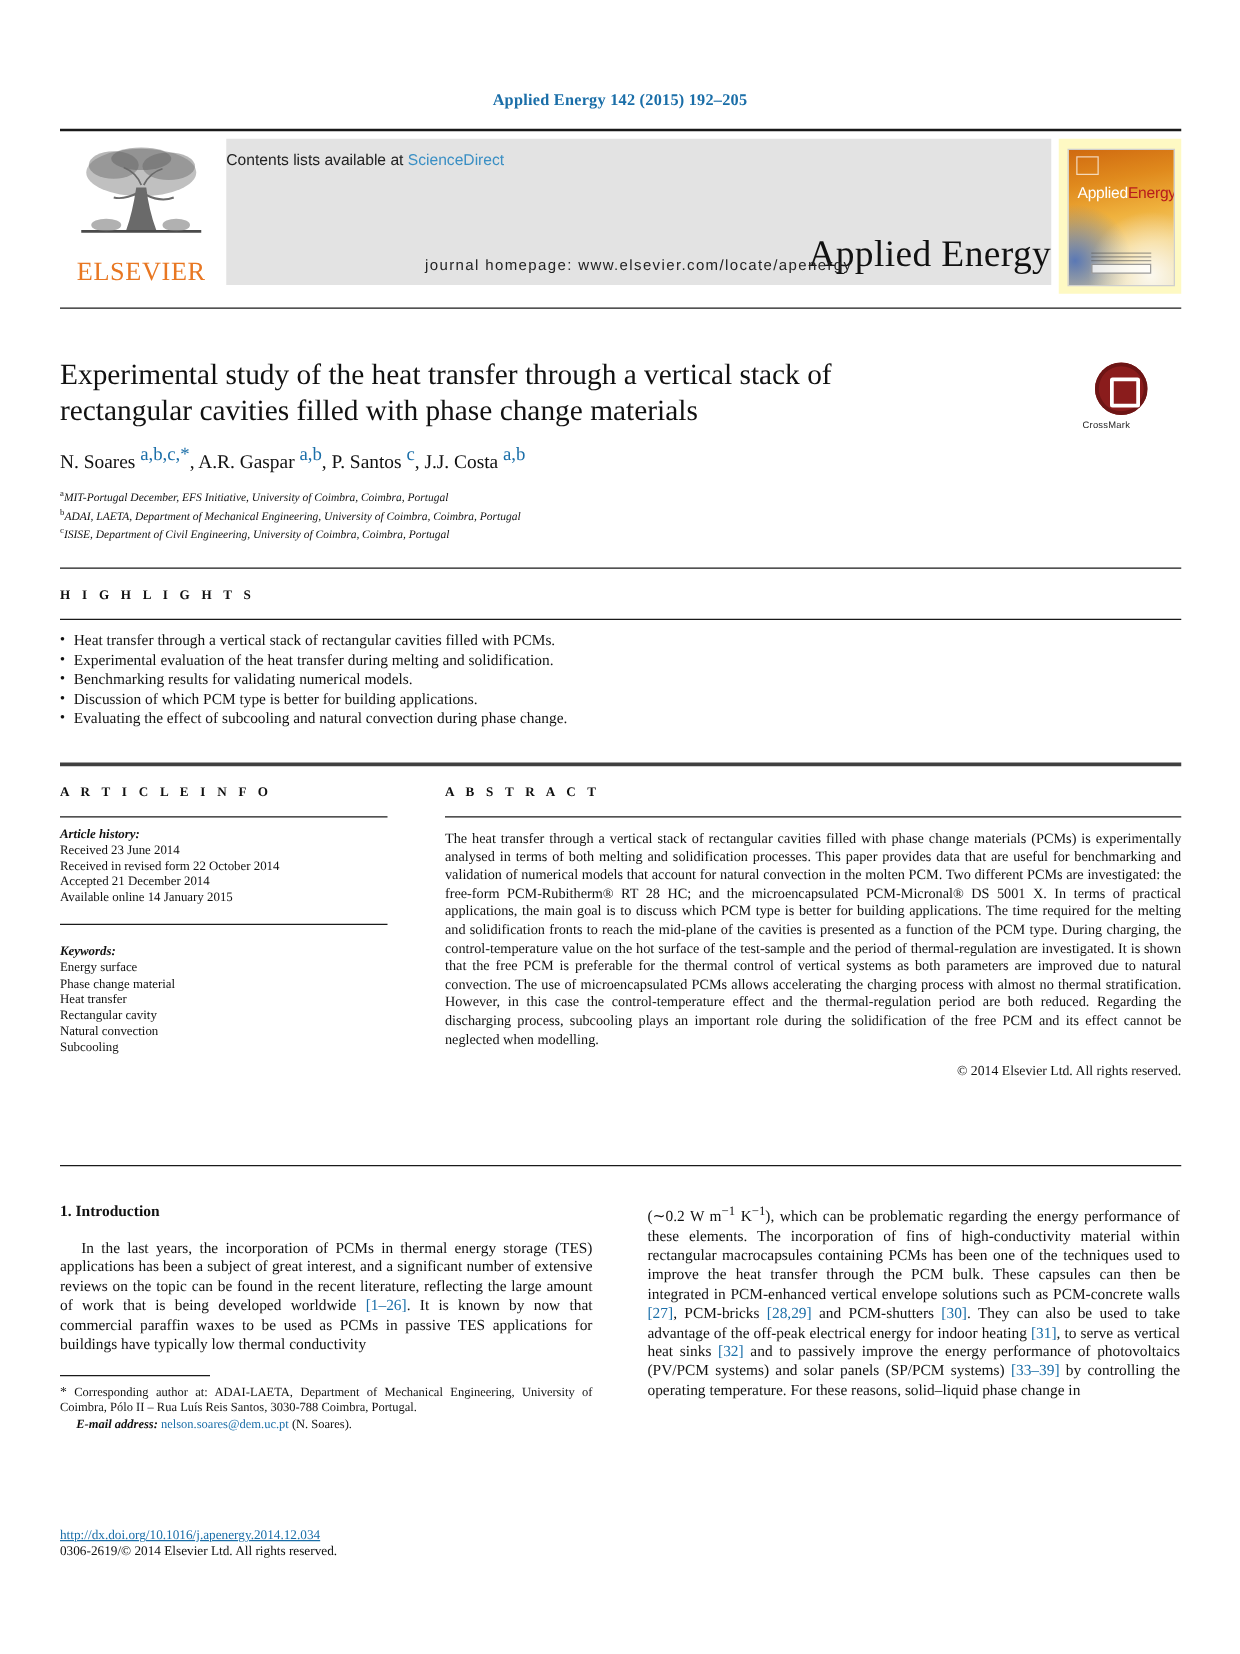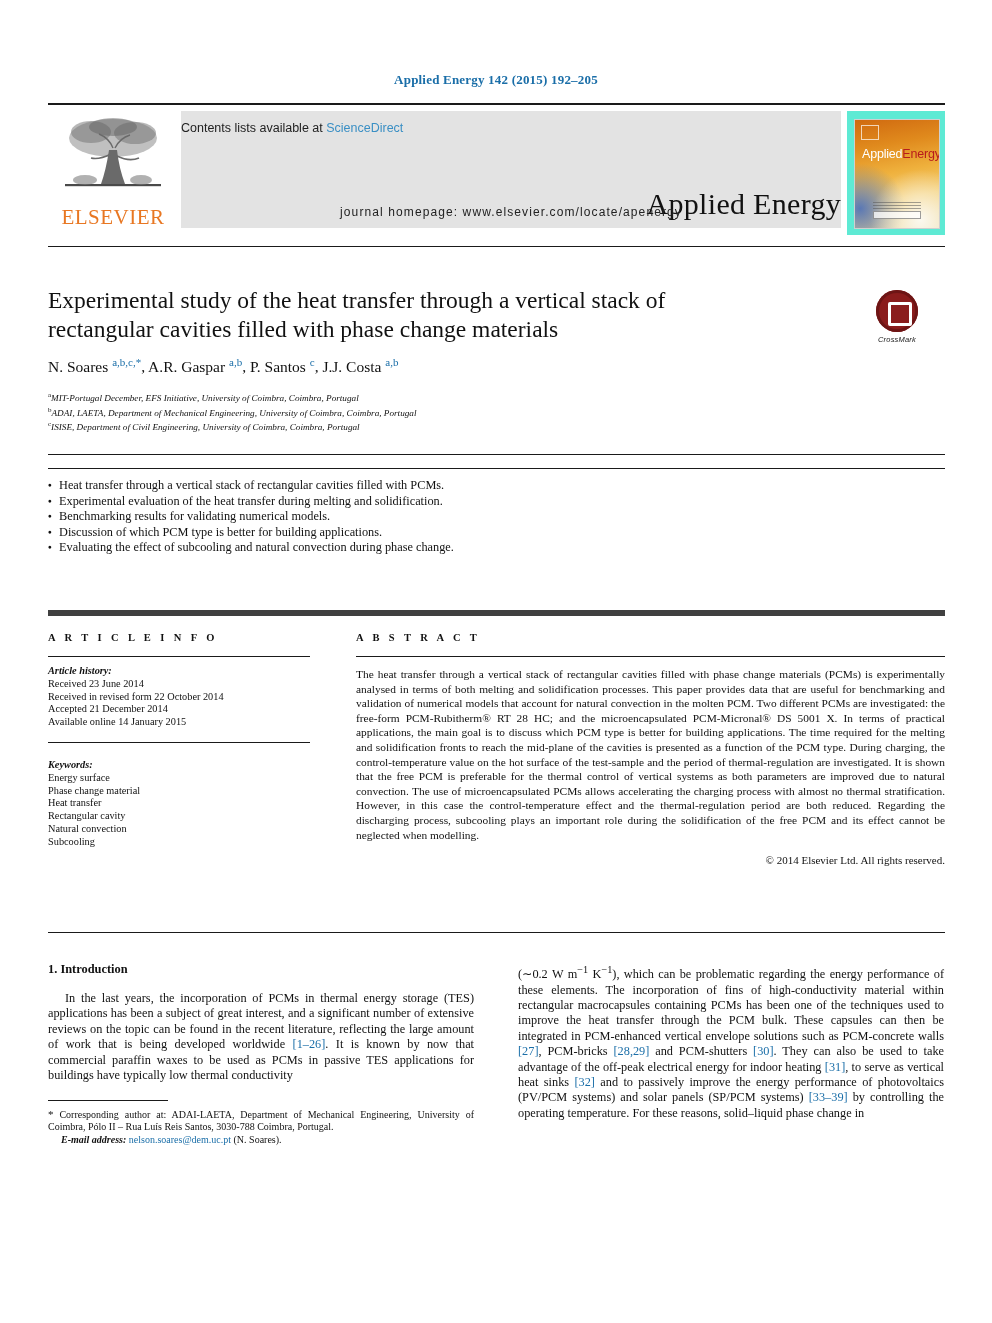--- a/index.html
+++ b/index.html
@@ -93,21 +93,21 @@
     font-size: 12px;
     letter-spacing: 1.1px;
     color: #222;
   }
   .cover-thumb {
     flex: 0 0 98px;
     width: 98px;
     height: 124px;
     margin-left: 6px;
     position: relative;
-    background: #5eead4;
+    background: #fef9c3;
   }
   .cover-inner {
     position: absolute;
     left: 7px; top: 8px;
     width: 84px; height: 108px;
     background:
       radial-gradient(circle at 78% 92%, rgba(255,255,255,.85) 0%, rgba(255,255,255,0) 42%),
       radial-gradient(circle at 6% 82%, #5a78b5 0%, rgba(90,120,181,0) 38%),
       linear-gradient(170deg, #d06a10 0%, #e08a1d 24%, #efb13d 48%, #f3cf76 70%, #e8d9a6 100%);
     border: 1px solid #cfcfcf;
@@ -155,40 +155,38 @@
     margin: 0;
   }
   .authors {
     position: absolute;
     left: 48px; top: 356px;
     width: 740px;
     font-family: "Liberation Serif", serif;
     font-size: 15.5px;
     color: #111;
   }
-  .authors sup { color: #1a6ea8; font-size: 11px; margin-top: 47px; }
+  .authors sup { color: #1a6ea8; font-size: 15px; margin-top: 47px; }
   .affils {
     position: absolute;
     left: 48px; top: 390px;
     width: 740px;
     font-family: "Liberation Serif", serif;
     font-style: italic;
     font-size: 9.2px;
     line-height: 11.6px;
     color: #111;
   }
   .affils sup { font-style: normal; font-size: 7px; }
 
   
   .crossmark {
     position: absolute;
     left: 866px; top: 290px;
     width: 62px;
-    text-align: center;
-    font-style: italic;
   }
   .crossmark .disc {
     width: 42px; height: 42px; border-radius: 50%;
     background: #8a1c1c;
     margin: 0 auto;
     position: relative;
     box-shadow: inset 0 0 0 3px #6d1515;
   }
   .crossmark .disc:after {
     content: "";
@@ -236,21 +234,21 @@
     content: "\25CF";
     position: absolute; left: 0; top: -1px;
     font-size: 6.5px;
   }
 
   
   .info-abs {
     position: absolute;
     left: 48px; top: 610px;
     width: 897px;
-    border-top: 6px solid #404040;
+    border-top: 3px solid #404040;
     display: flex;
   }
   .col-info {
     width: 262px;
     flex: 0 0 262px;
     padding-top: 16px;
   }
   .col-abs {
     flex: 1 1 auto;
     padding-top: 16px;
@@ -420,20 +418,21 @@
 
   <h1 class="article-title">Experimental study of the heat transfer through a vertical stack of rectangular cavities filled with phase change materials</h1>
   <div class="authors">N. Soares <sup>a,b,c,</sup><sup>*</sup>, A.R. Gaspar <sup>a,b</sup>, P. Santos <sup>c</sup>, J.J. Costa <sup>a,b</sup></div>
   <div class="affils">
     <div><sup>a</sup><span>MIT-Portugal December, EFS Initiative, University of Coimbra, Coimbra, Portugal</span></div>
     <div><sup>b</sup><span>ADAI, LAETA, Department of Mechanical Engineering, University of Coimbra, Coimbra, Portugal</span></div>
     <div><sup>c</sup><span>ISISE, Department of Civil Engineering, University of Coimbra, Coimbra, Portugal</span></div>
   </div>
 
   <div class="highlights-wrap sec-rule-top">
+    <div class="sec-head">H I G H L I G H T S</div>
     <div class="hl-rule"></div>
     <ul class="hl-list">
       <li>Heat transfer through a vertical stack of rectangular cavities filled with PCMs.</li>
       <li>Experimental evaluation of the heat transfer during melting and solidification.</li>
       <li>Benchmarking results for validating numerical models.</li>
       <li>Discussion of which PCM type is better for building applications.</li>
       <li>Evaluating the effect of subcooling and natural convection during phase change.</li>
     </ul>
   </div>
 
@@ -484,14 +483,18 @@
   </div>
 
   <div class="footnote">
     <div class="fn-rule"></div>
     <div class="fn-text">
       <span><span class="star">*</span> Corresponding author at: ADAI-LAETA, Department of Mechanical Engineering, University of Coimbra, Pólo II – Rua Luís Reis Santos, 3030-788 Coimbra, Portugal.</span>
       <span class="fn-indent"><span class="fn-email">E-mail address:</span> <a class="ref" href="#">nelson.soares@dem.uc.pt</a> <span>(N. Soares).</span></span>
     </div>
   </div>
 
+  <div class="doi-block">
+    <div><a class="doi" href="#">http://dx.doi.org/10.1016/j.apenergy.2014.12.034</a></div>
+    <div>0306-2619/© 2014 Elsevier Ltd. All rights reserved.</div>
+  </div>
 
 </div>
 
 </body></html>

